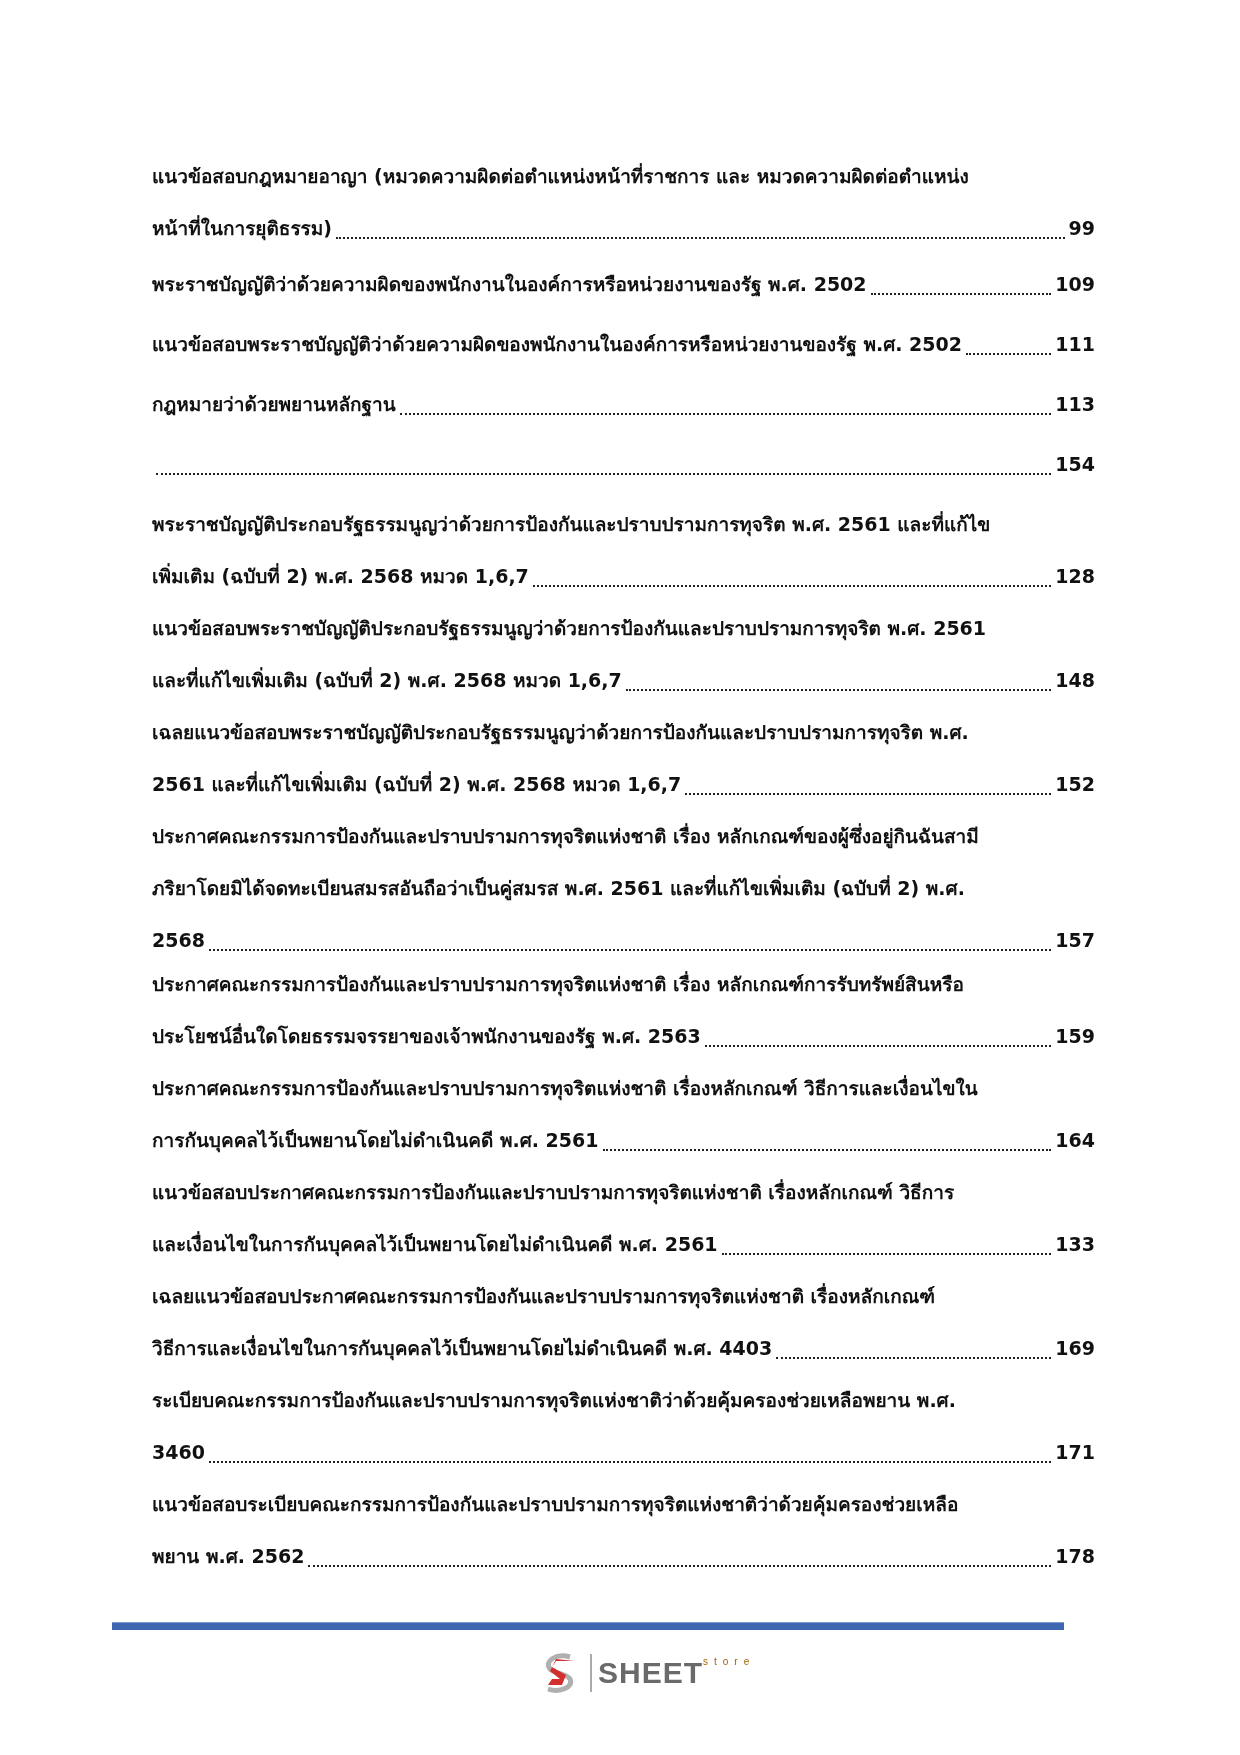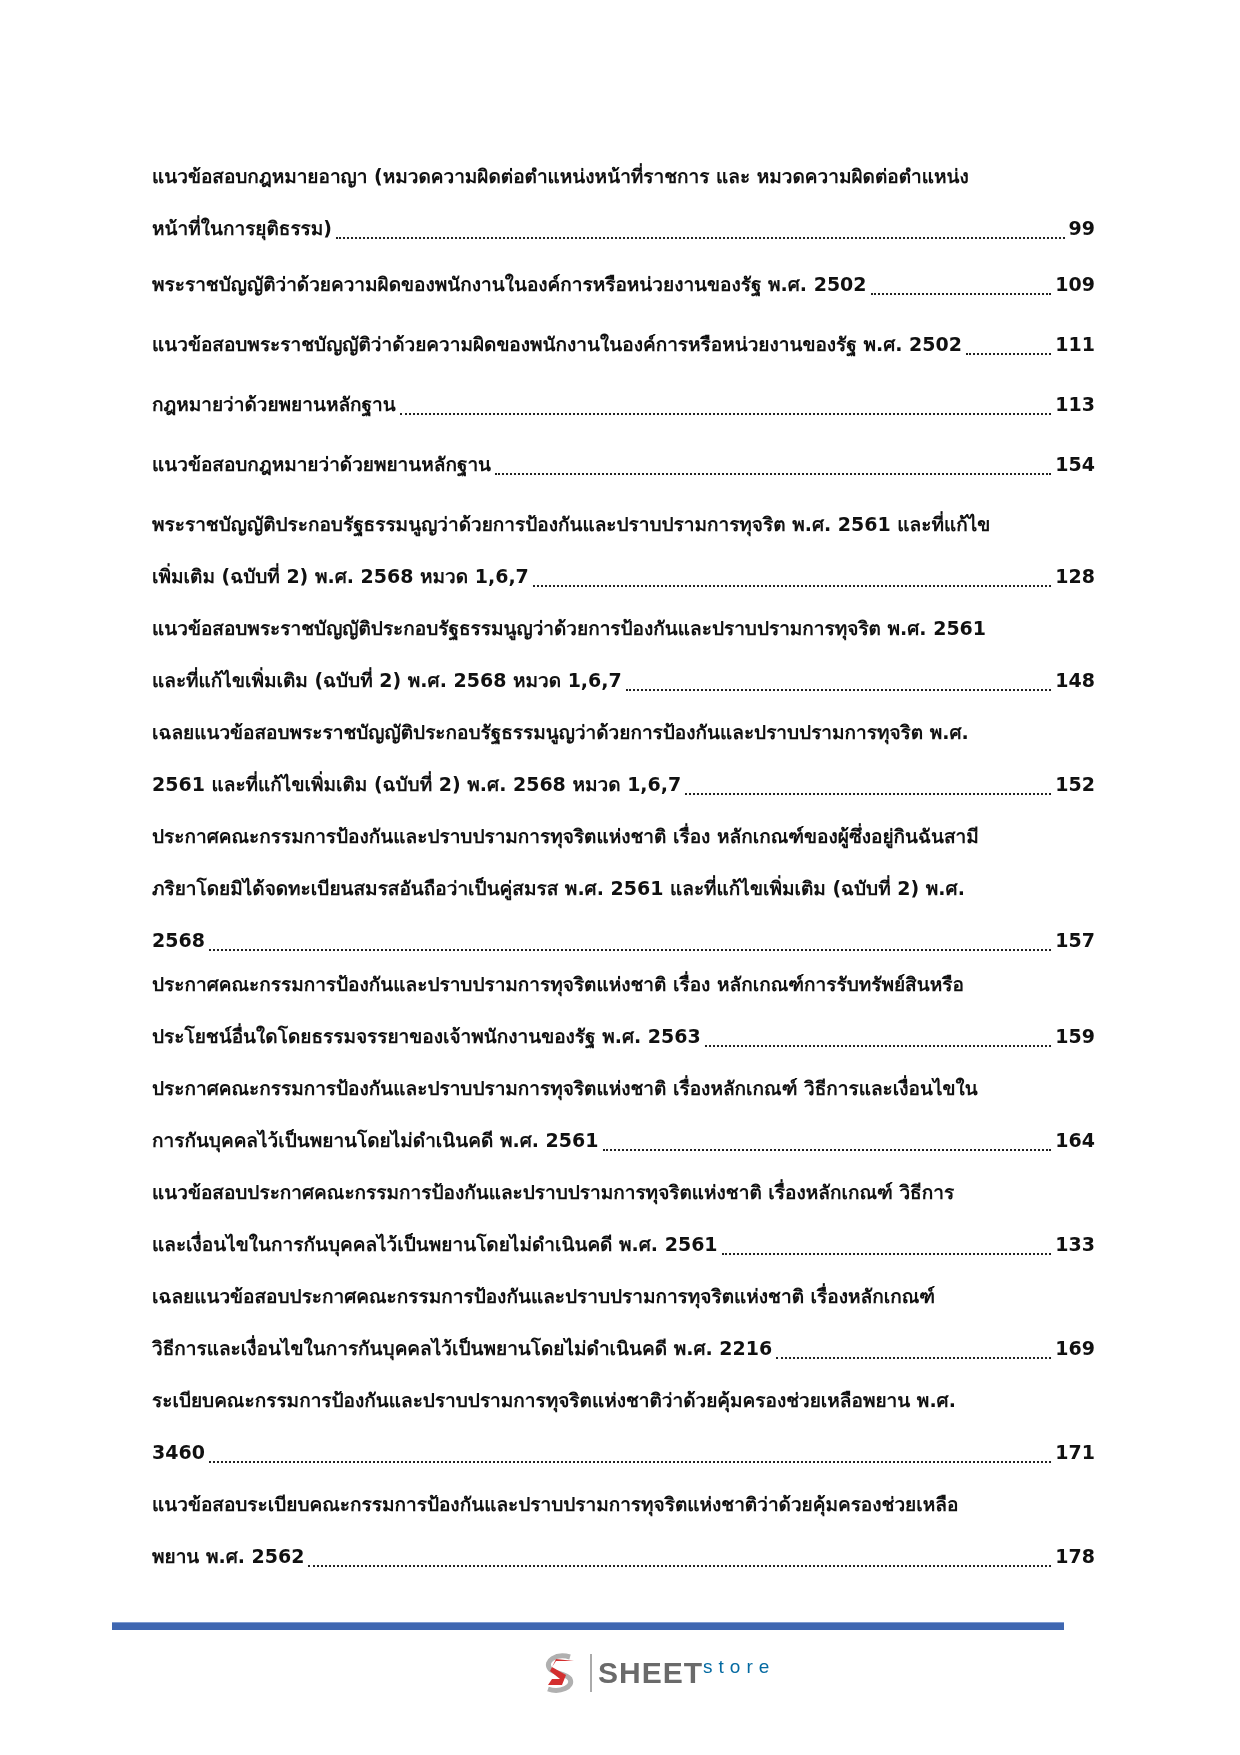--- a/index.html
+++ b/index.html
@@ -26,21 +26,21 @@
     .line .pg { flex: 0 0 auto; }
     .footer-bar {
       position: absolute; left: 112px; top: 1622px; width: 952px; height: 7px;
       background: #3f67b1; border-top: 1px solid #7e9bd0;
     }
     .logo { position: absolute; left: 540px; top: 1648px; height: 50px; display: flex; align-items: center; }
     .logo .mark { width: 44px; height: 44px; position: relative; }
     .logo .sep { width: 2px; height: 38px; background: #aaaaaa; margin: 0 6px 0 6px; }
     .logo .words { display: flex; flex-direction: row; line-height: 1; }
     .logo .w1 { font-family: "Liberation Sans", sans-serif; font-weight: bold; font-size: 30px; color: #6a6a6a; letter-spacing: 1px; }
-    .logo .w2 { font-family: "Liberation Sans", sans-serif; font-size: 19px; color: #0369a1; letter-spacing: 6px; margin-top: -1px; }
+    .logo .w2 { font-family: "Liberation Sans", sans-serif; font-size: 10px; color: #a16207; letter-spacing: 6px; margin-top: -1px; }
   </style>
 </head>
 <body>
 
 <div class="page">
   <div class="toc" id="toc">
       <div class="entry" style="height: 108px;">
         <div class="line">
           <span class="t">แนวข้อสอบกฎหมายอาญา (หมวดความผิดต่อตำแหน่งหน้าที่ราชการ และ หมวดความผิดต่อตำแหน่ง</span>
         </div>
@@ -66,21 +66,20 @@
       </div>
       <div class="entry" style="height: 60px;">
         <div class="line">
           <span class="t">กฎหมายว่าด้วยพยานหลักฐาน</span>
           <span class="dots"></span>
           <span class="pg">113</span>
         </div>
       </div>
       <div class="entry" style="height: 60px;">
         <div class="line">
-          <span class="t">แนวข้อสอบกฎหมายว่าด้วยพยานหลักฐาน</span>
           <span class="dots"></span>
           <span class="pg">154</span>
         </div>
       </div>
       <div class="entry" style="height: 104px;">
         <div class="line">
           <span class="t">พระราชบัญญัติประกอบรัฐธรรมนูญว่าด้วยการป้องกันและปราบปรามการทุจริต พ.ศ. 2561 และที่แก้ไข</span>
         </div>
         <div class="line">
           <span class="t">เพิ่มเติม (ฉบับที่ 2) พ.ศ. 2568 หมวด 1,6,7</span>
@@ -149,21 +148,21 @@
           <span class="t">และเงื่อนไขในการกันบุคคลไว้เป็นพยานโดยไม่ดำเนินคดี พ.ศ. 2561</span>
           <span class="dots"></span>
           <span class="pg">133</span>
         </div>
       </div>
       <div class="entry" style="height: 104px;">
         <div class="line">
           <span class="t">เฉลยแนวข้อสอบประกาศคณะกรรมการป้องกันและปราบปรามการทุจริตแห่งชาติ เรื่องหลักเกณฑ์</span>
         </div>
         <div class="line">
-          <span class="t">วิธีการและเงื่อนไขในการกันบุคคลไว้เป็นพยานโดยไม่ดำเนินคดี พ.ศ. 2216</span>
+          <span class="t">วิธีการและเงื่อนไขในการกันบุคคลไว้เป็นพยานโดยไม่ดำเนินคดี พ.ศ. 4403</span>
           <span class="dots"></span>
           <span class="pg">169</span>
         </div>
       </div>
       <div class="entry" style="height: 104px;">
         <div class="line">
           <span class="t">ระเบียบคณะกรรมการป้องกันและปราบปรามการทุจริตแห่งชาติว่าด้วยคุ้มครองช่วยเหลือพยาน พ.ศ.</span>
         </div>
         <div class="line">
           <span class="t">3460</span>

